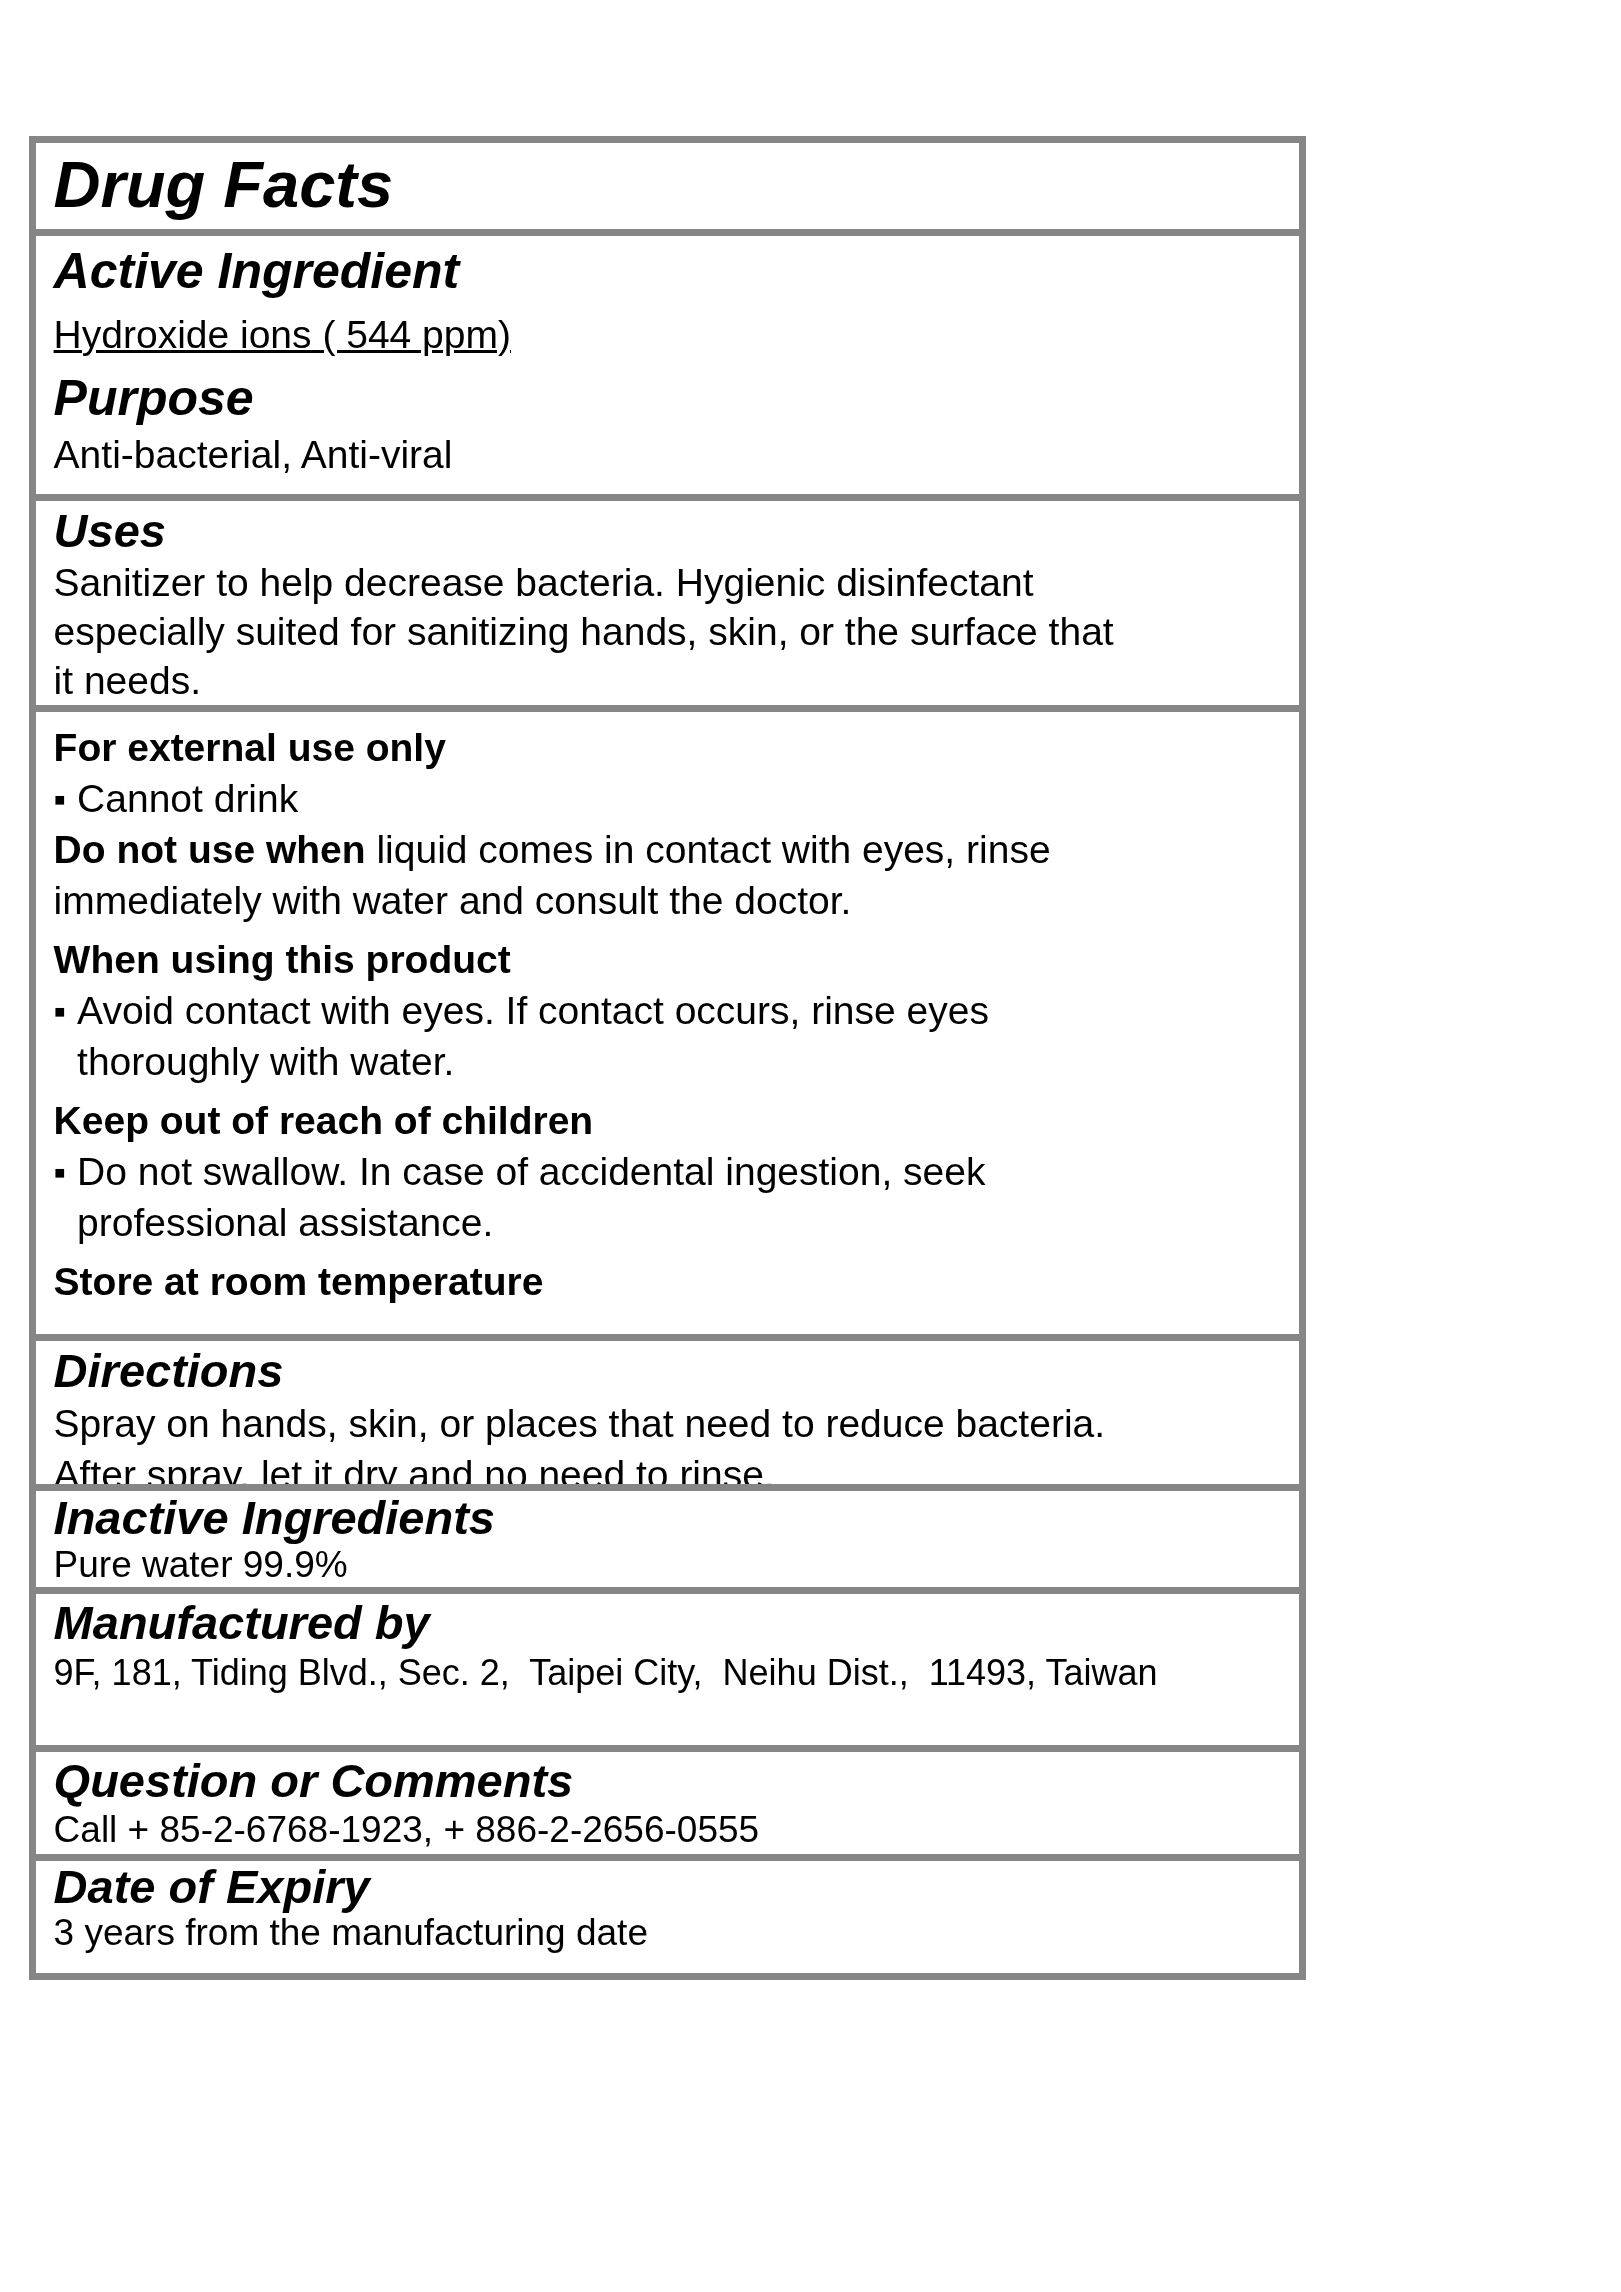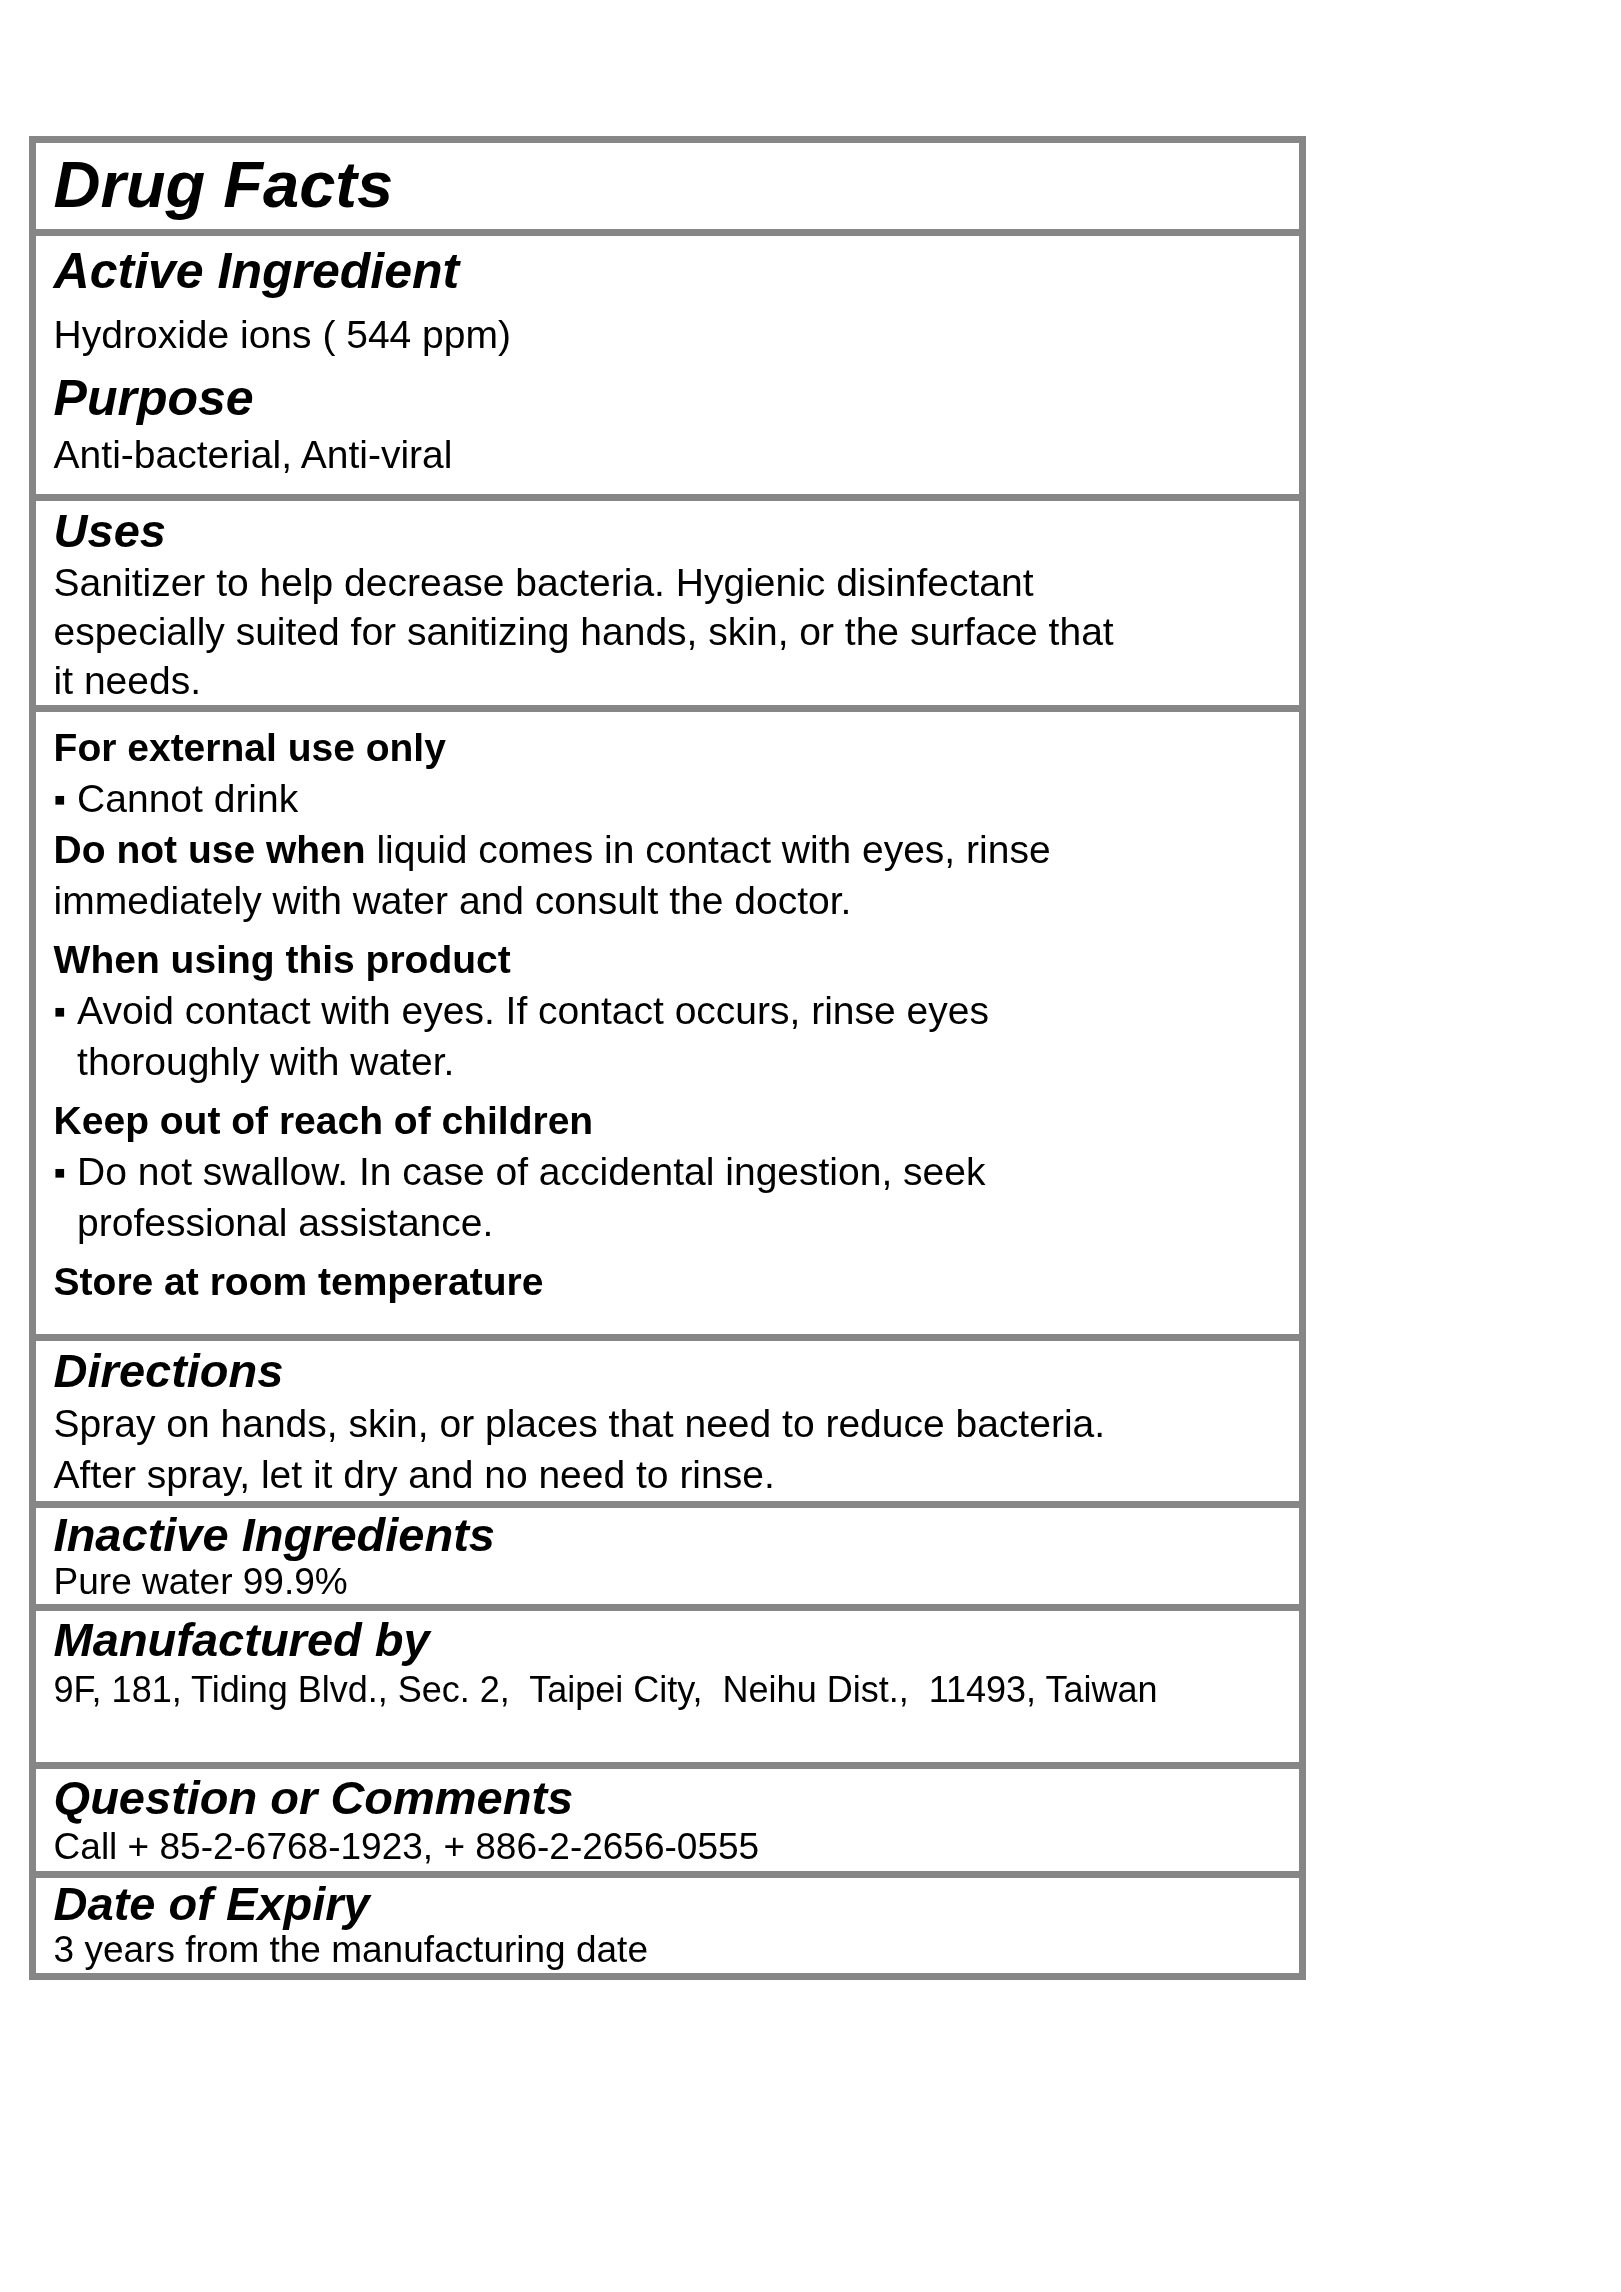--- a/index.html
+++ b/index.html
@@ -25,42 +25,42 @@
     overflow:hidden;
   }
   .panel > section + section{
     border-top:7.8px solid var(--border-color);
   }
   
   #s-title       {height:86px;}
   #s-ingredient  {height:265px;padding-top:5.9px;}
   #s-uses        {height:211px;}
   #s-warnings    {height:629px;}
-  #s-directions  {height:167px;}
+  #s-directions  {height:150px;}
   #s-inactive    {height:103px;padding-top:0;}
   #s-manufactured{height:158px;}
   #s-questions   {height:109px;}
   #s-expiry      {height:101px;padding-top:0;}
 
   .h1{font-size:65px;line-height:80px;font-weight:700;font-style:italic;}
   .h2{font-size:50px;line-height:59px;font-weight:700;font-style:italic;}
   .h3{font-size:47px;line-height:55px;font-weight:700;font-style:italic;}
   .body{font-size:39px;line-height:51px;}
   .b{font-weight:700;margin-top:8px;}
   .small{font-size:37px;line-height:47px;}
   .pre{white-space:pre-line;}
   .nowrap{white-space:pre;}
   .address{font-size:36px;}
   .lh42{line-height:41px;}
   .lh46{line-height:45px;}
   .lh50{line-height:49px;}
   .lh52{line-height:51px;}
   .lh54{line-height:53px;}
   .mt4{margin-top:2px;}
-  .mt8{margin-top:7.8px;}
+  .mt8{margin-top:7.8px;text-decoration:underline;}
   .mt10{margin-top:9.8px;}
   .bullet-row{display:flex;align-items:flex-start;}
   .bullet-mark{flex:0 0 23.5px;font-size:35px;line-height:51px;}
   .bullet-text{flex:1 1 auto;}
 </style>
 </head>
 <body>
 
 <div class="panel">
 

